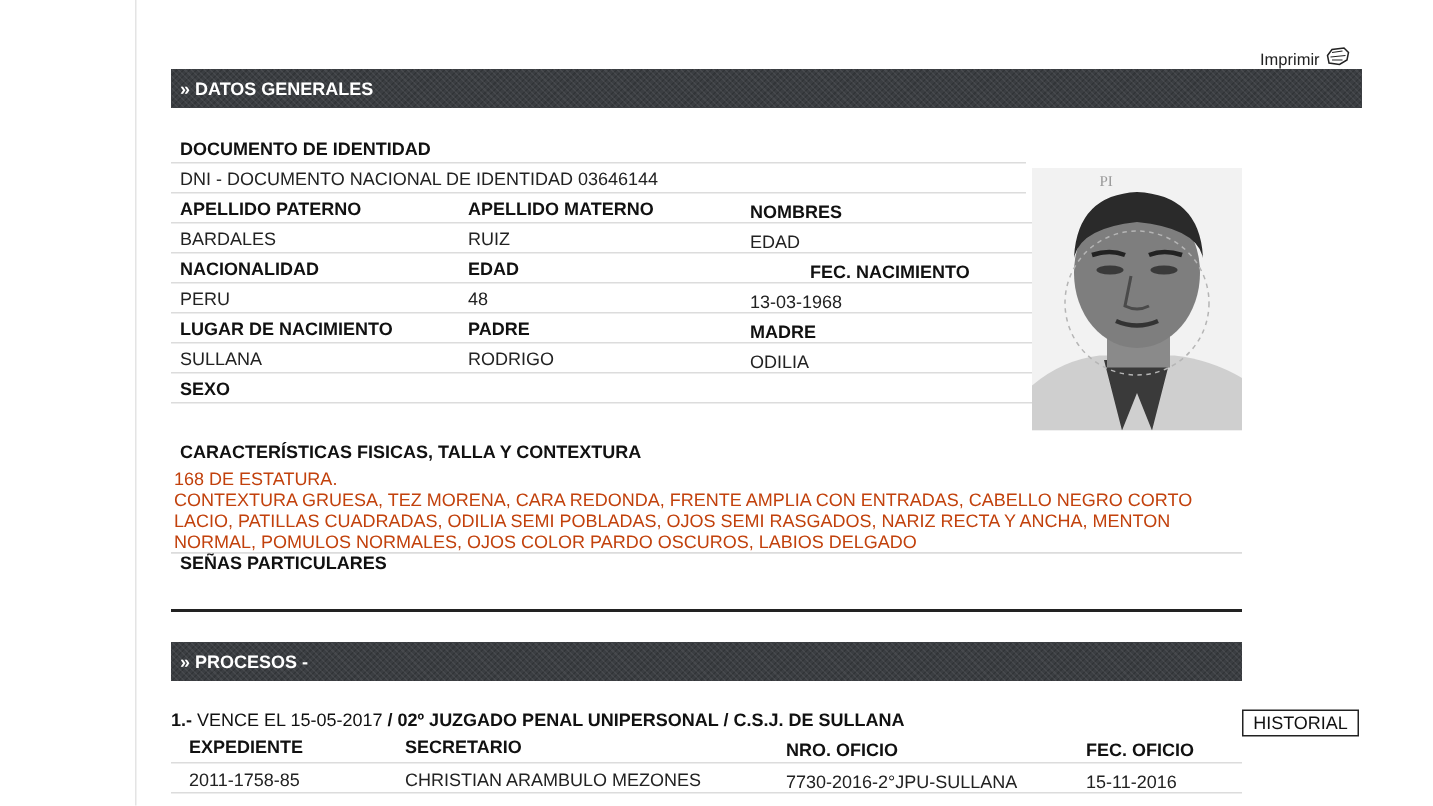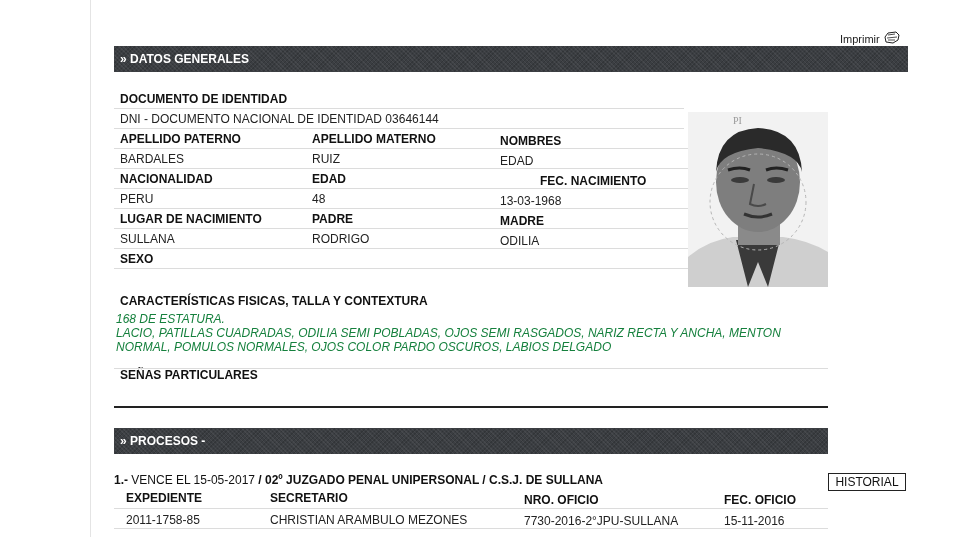--- a/index.html
+++ b/index.html
@@ -41,21 +41,21 @@
   .cell { position:absolute; top:4px; white-space:nowrap; }
 
   .photo {
     position:absolute; left:688px; top:112px; width:140px; height:175px;
     overflow:hidden; background:#ececec;
   }
   .photo svg { width:100%; height:100%; }
 
   .desc {
     position:absolute; left:116px; top:312px; width:700px;
-    font-size:12px; line-height:14px; color:#15803d;font-style:italic;
+    font-size:12px; line-height:14px; color:#c2410c;
   }
   .hr-thick {
     position:absolute; left:114px; top:406px; width:714px; height:0;
     border-top:2px solid #222;
   }
   .proc-title {
     position:absolute; left:114px; top:473px;
     font-size:12px; font-weight:bold; color:#111;
   }
   .proc-title .normal { font-weight:normal; }
@@ -132,20 +132,21 @@
     <span class="cell lbl" style="left:6px;top:6px;">CARACTERÍSTICAS FISICAS, TALLA Y CONTEXTURA</span>
   </div>
 
   <div class="row" style="top:260px;width:714px;">
     <span class="cell lbl" style="left:6px;top:20px;">SEÑAS PARTICULARES</span>
   </div>
 </div>
 
 <div class="desc">
   <div>168 DE ESTATURA.</div>
+  <div>CONTEXTURA GRUESA, TEZ MORENA, CARA REDONDA, FRENTE AMPLIA CON ENTRADAS, CABELLO NEGRO CORTO</div>
   <div>LACIO, PATILLAS CUADRADAS, ODILIA SEMI POBLADAS, OJOS SEMI RASGADOS, NARIZ RECTA Y ANCHA, MENTON</div>
   <div>NORMAL, POMULOS NORMALES, OJOS COLOR PARDO OSCUROS, LABIOS DELGADO</div>
 </div>
 <div style="position:absolute;left:114px;top:368px;width:714px;border-bottom:1px solid #dcdcdc;"></div>
 
 <div class="photo">
   <svg viewBox="0 0 140 175" preserveAspectRatio="none">
     <rect width="140" height="175" fill="#f2f2f2"></rect>
 
     <path d="M0 175 L0 145 Q20 128 45 125 L95 125 Q120 128 140 140 L140 175 Z" fill="#cfcfcf"></path>

